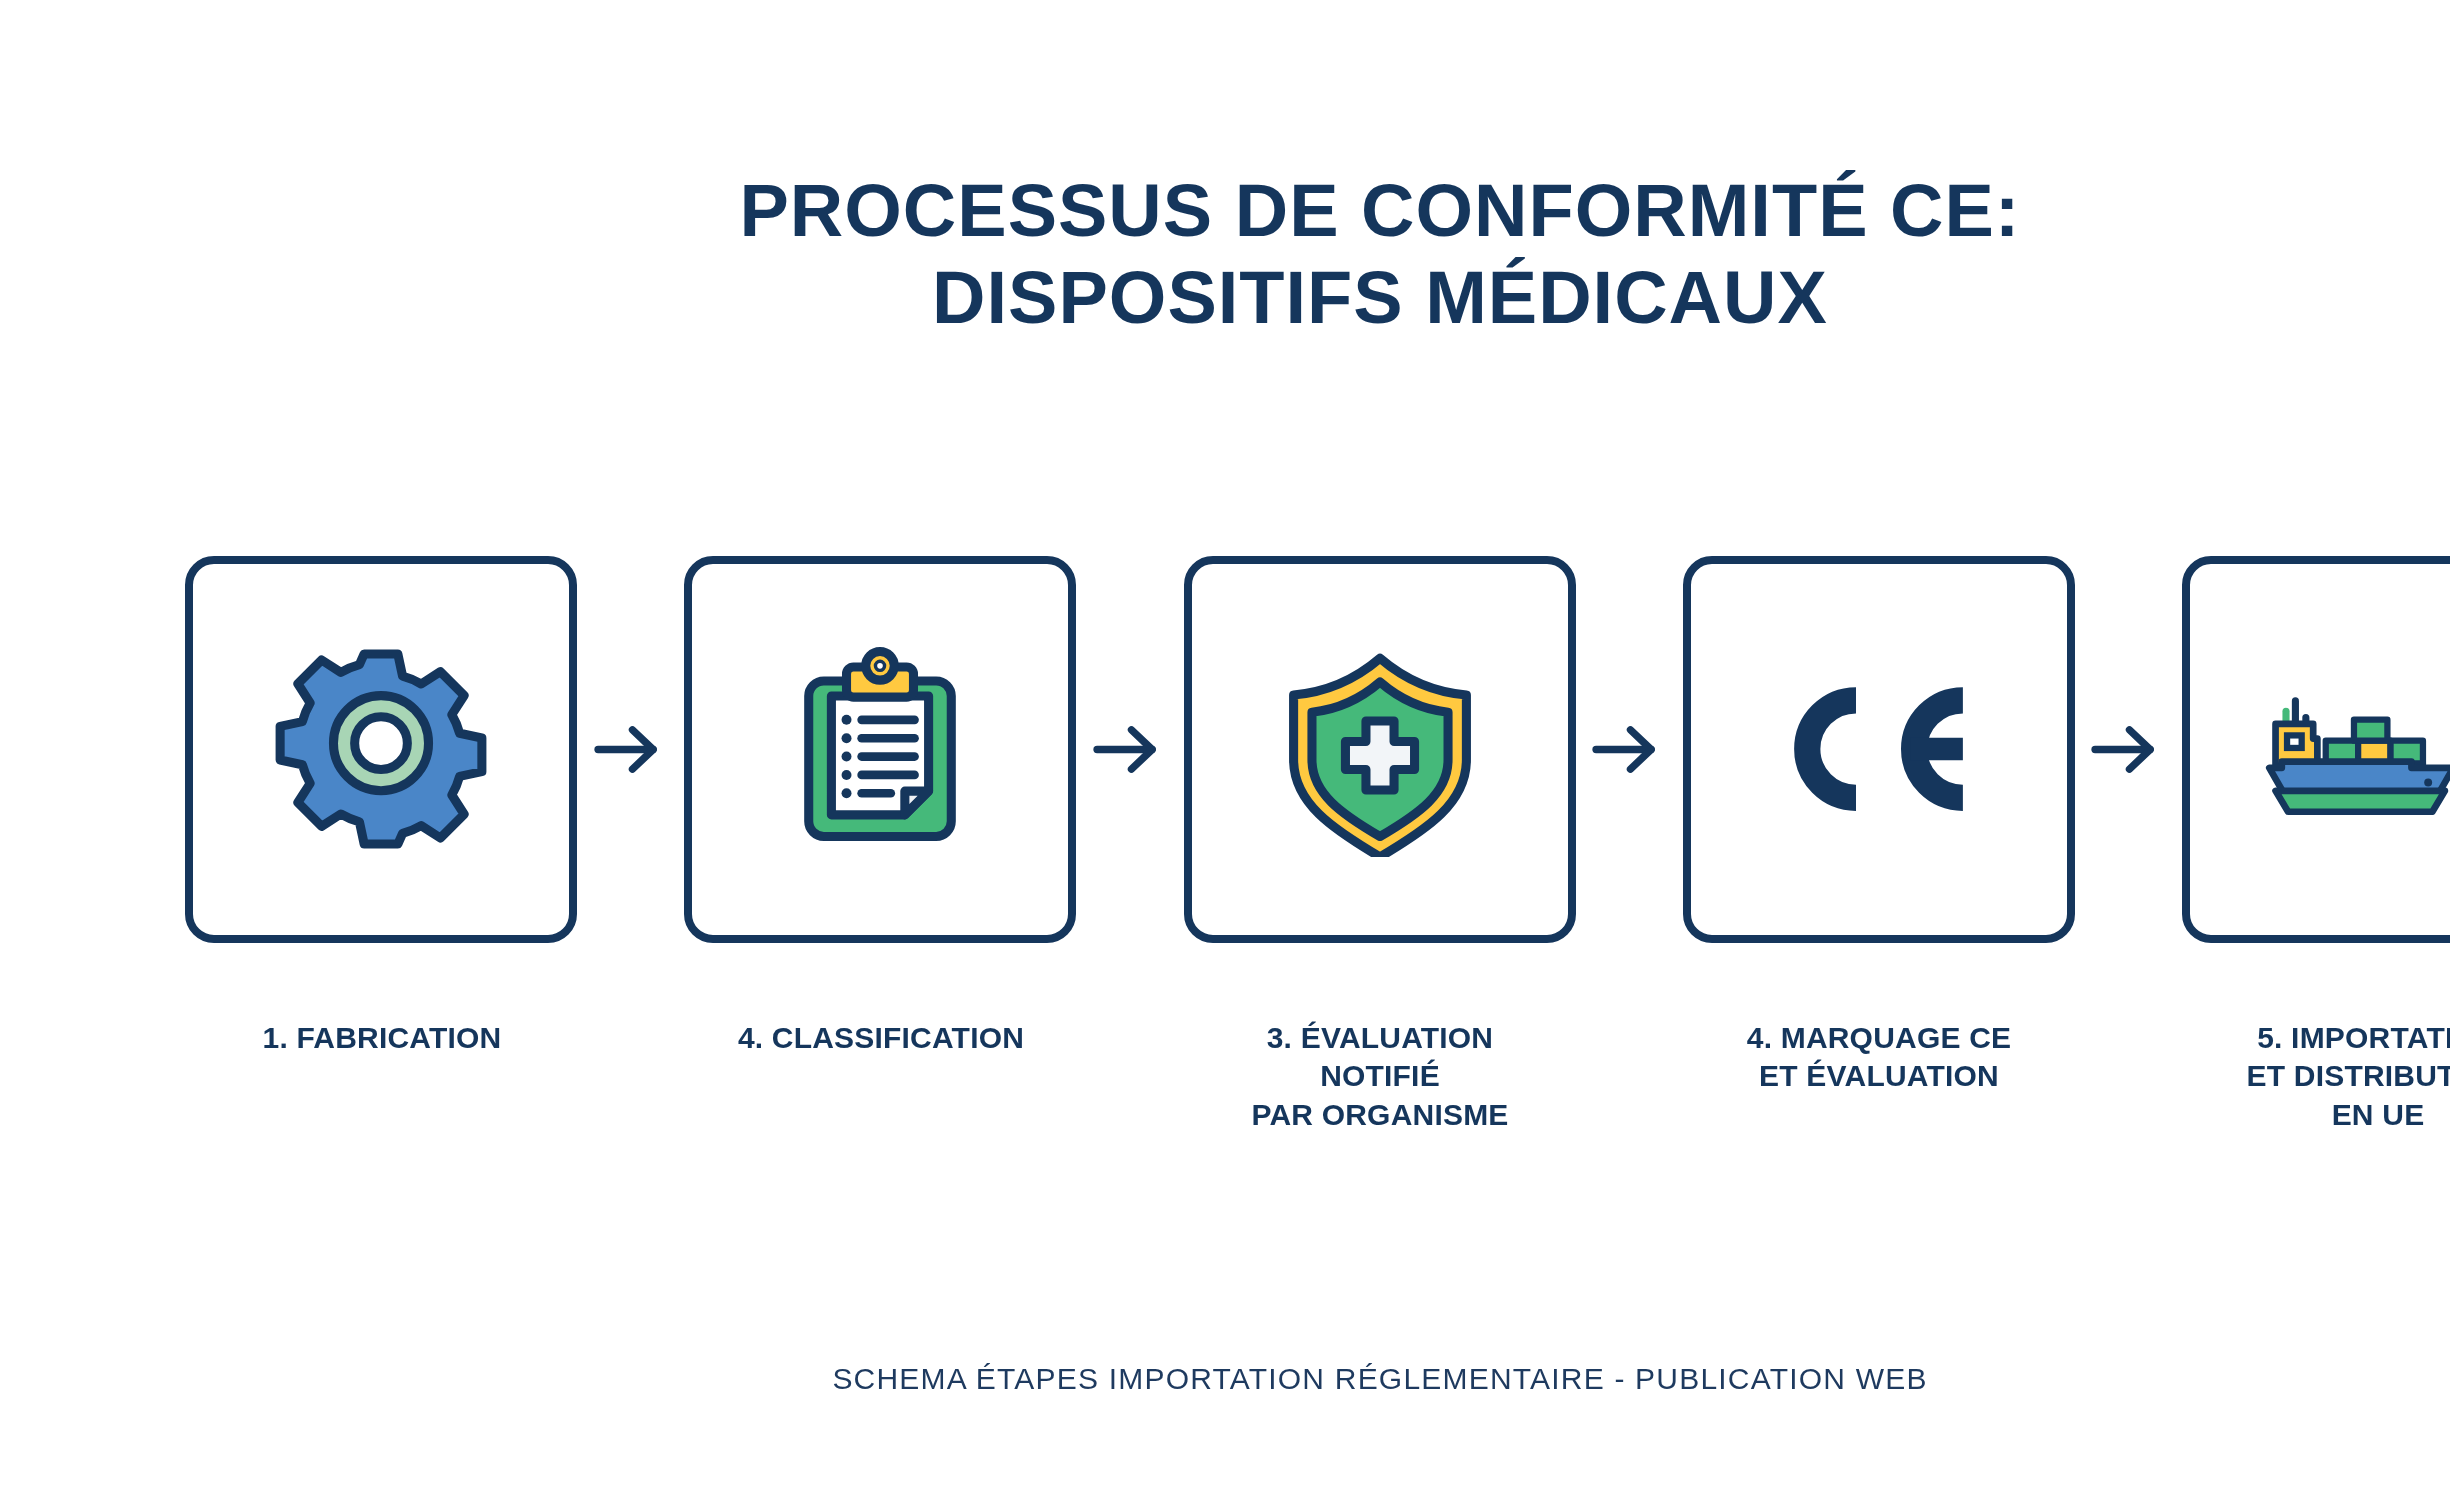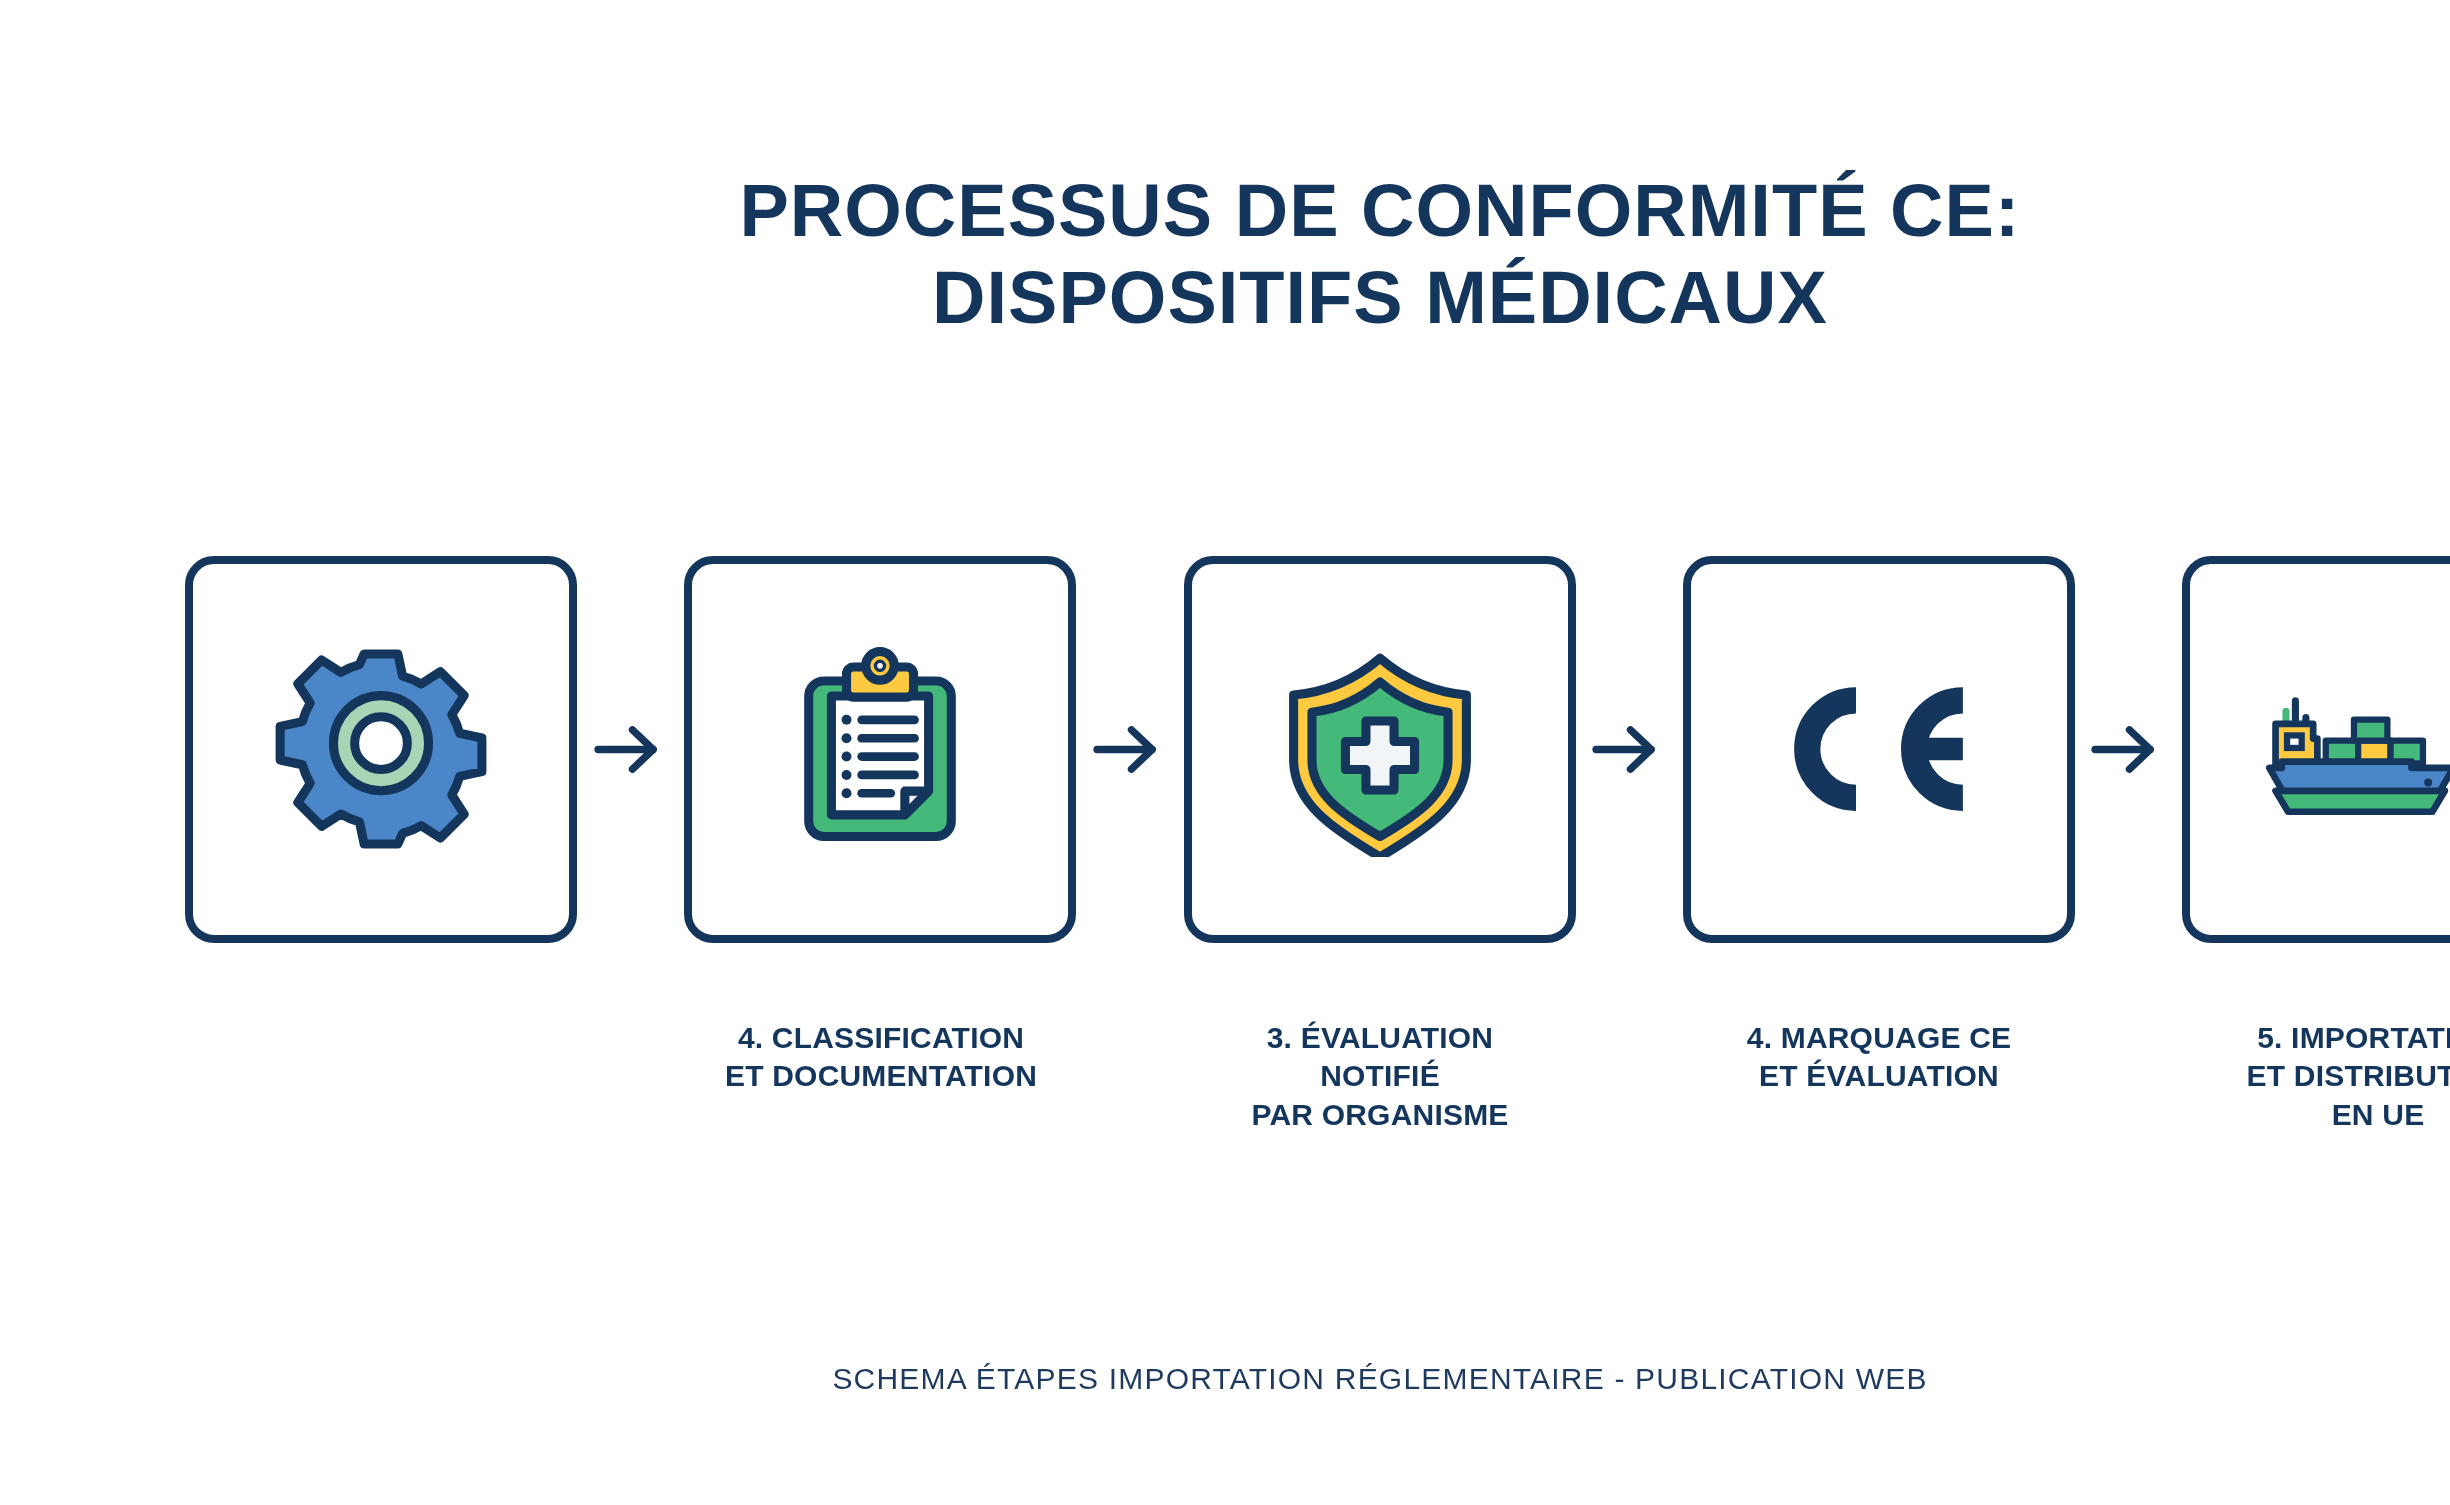--- a/index.html
+++ b/index.html
@@ -248,25 +248,25 @@
         <circle cx="79" cy="66" r="1.9" fill="#15365c"></circle>
       </svg>
     </div>
   </div>
 
 </div>
 
 <div class="captions-row">
 
   <div class="caption">
+    <span class="cap-line">1. FABRICATION</span>
   </div>
 
   <div class="caption">
     <span class="cap-line">4. CLASSIFICATION</span>
-    <span class="cap-line">ET DOCUMENTATION</span>
   </div>
 
   <div class="caption">
     <span class="cap-line">3. ÉVALUATION</span>
     <span class="cap-line">NOTIFIÉ</span>
     <span class="cap-line">PAR ORGANISME</span>
   </div>
 
   <div class="caption">
     <span class="cap-line">4. MARQUAGE CE</span>

